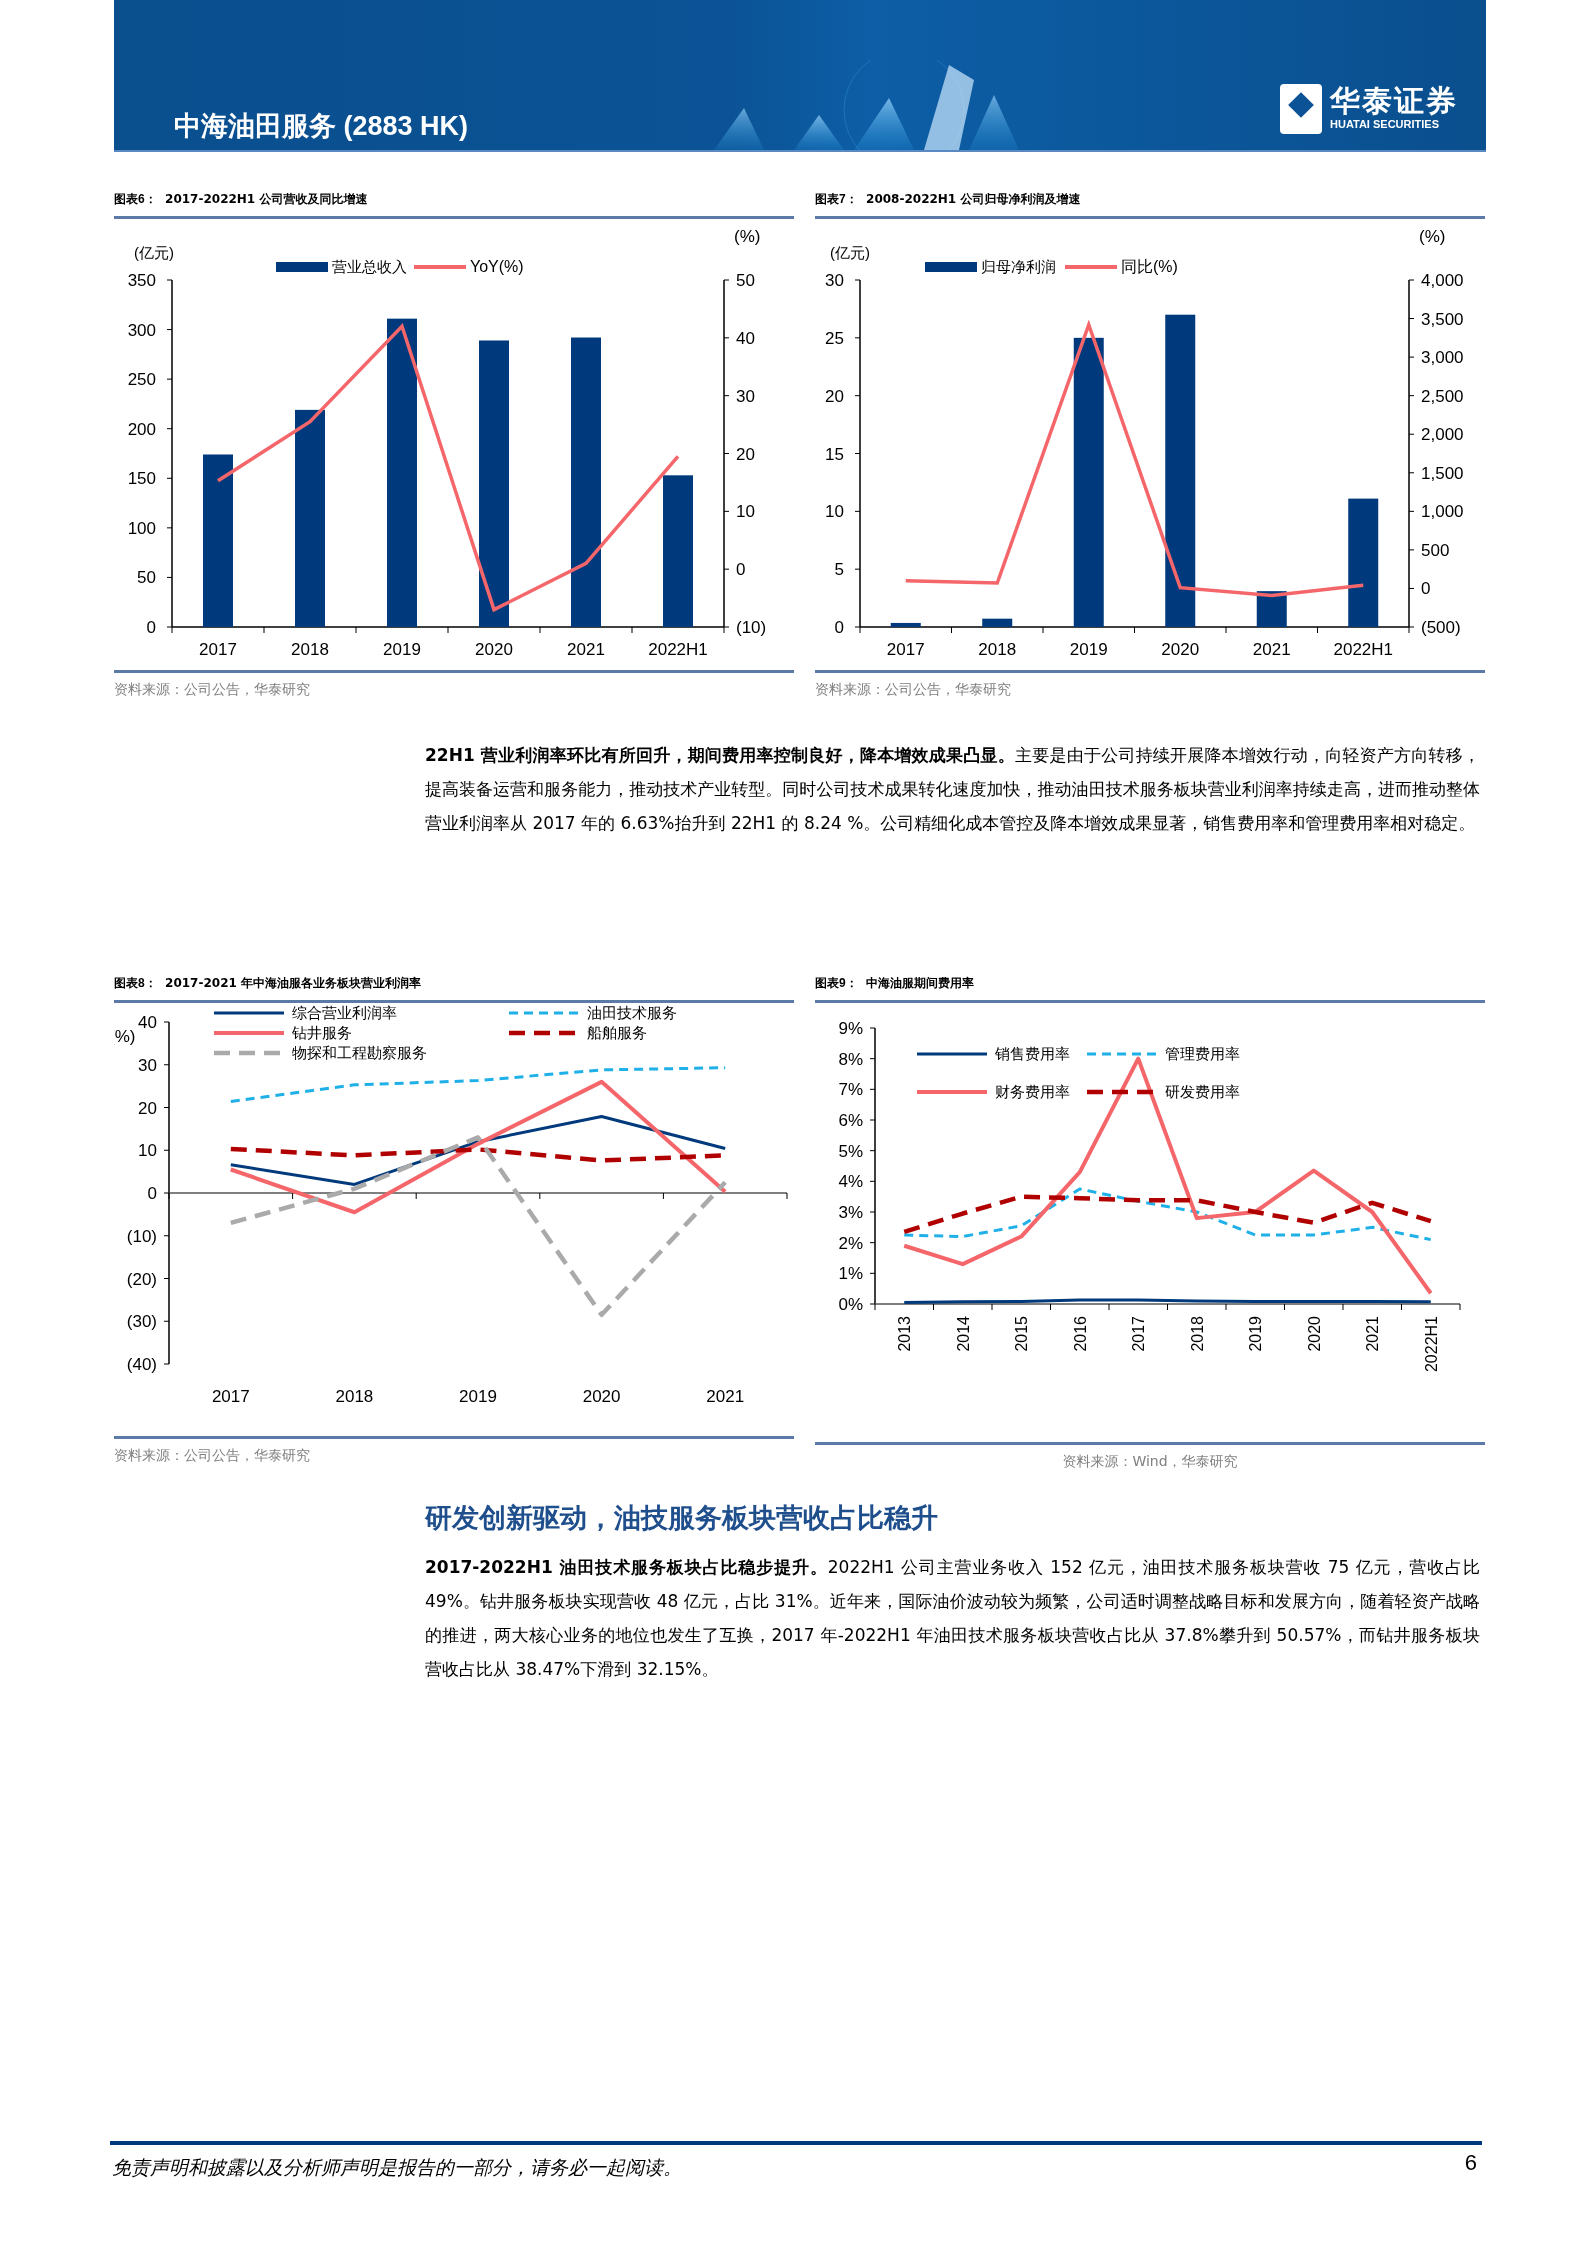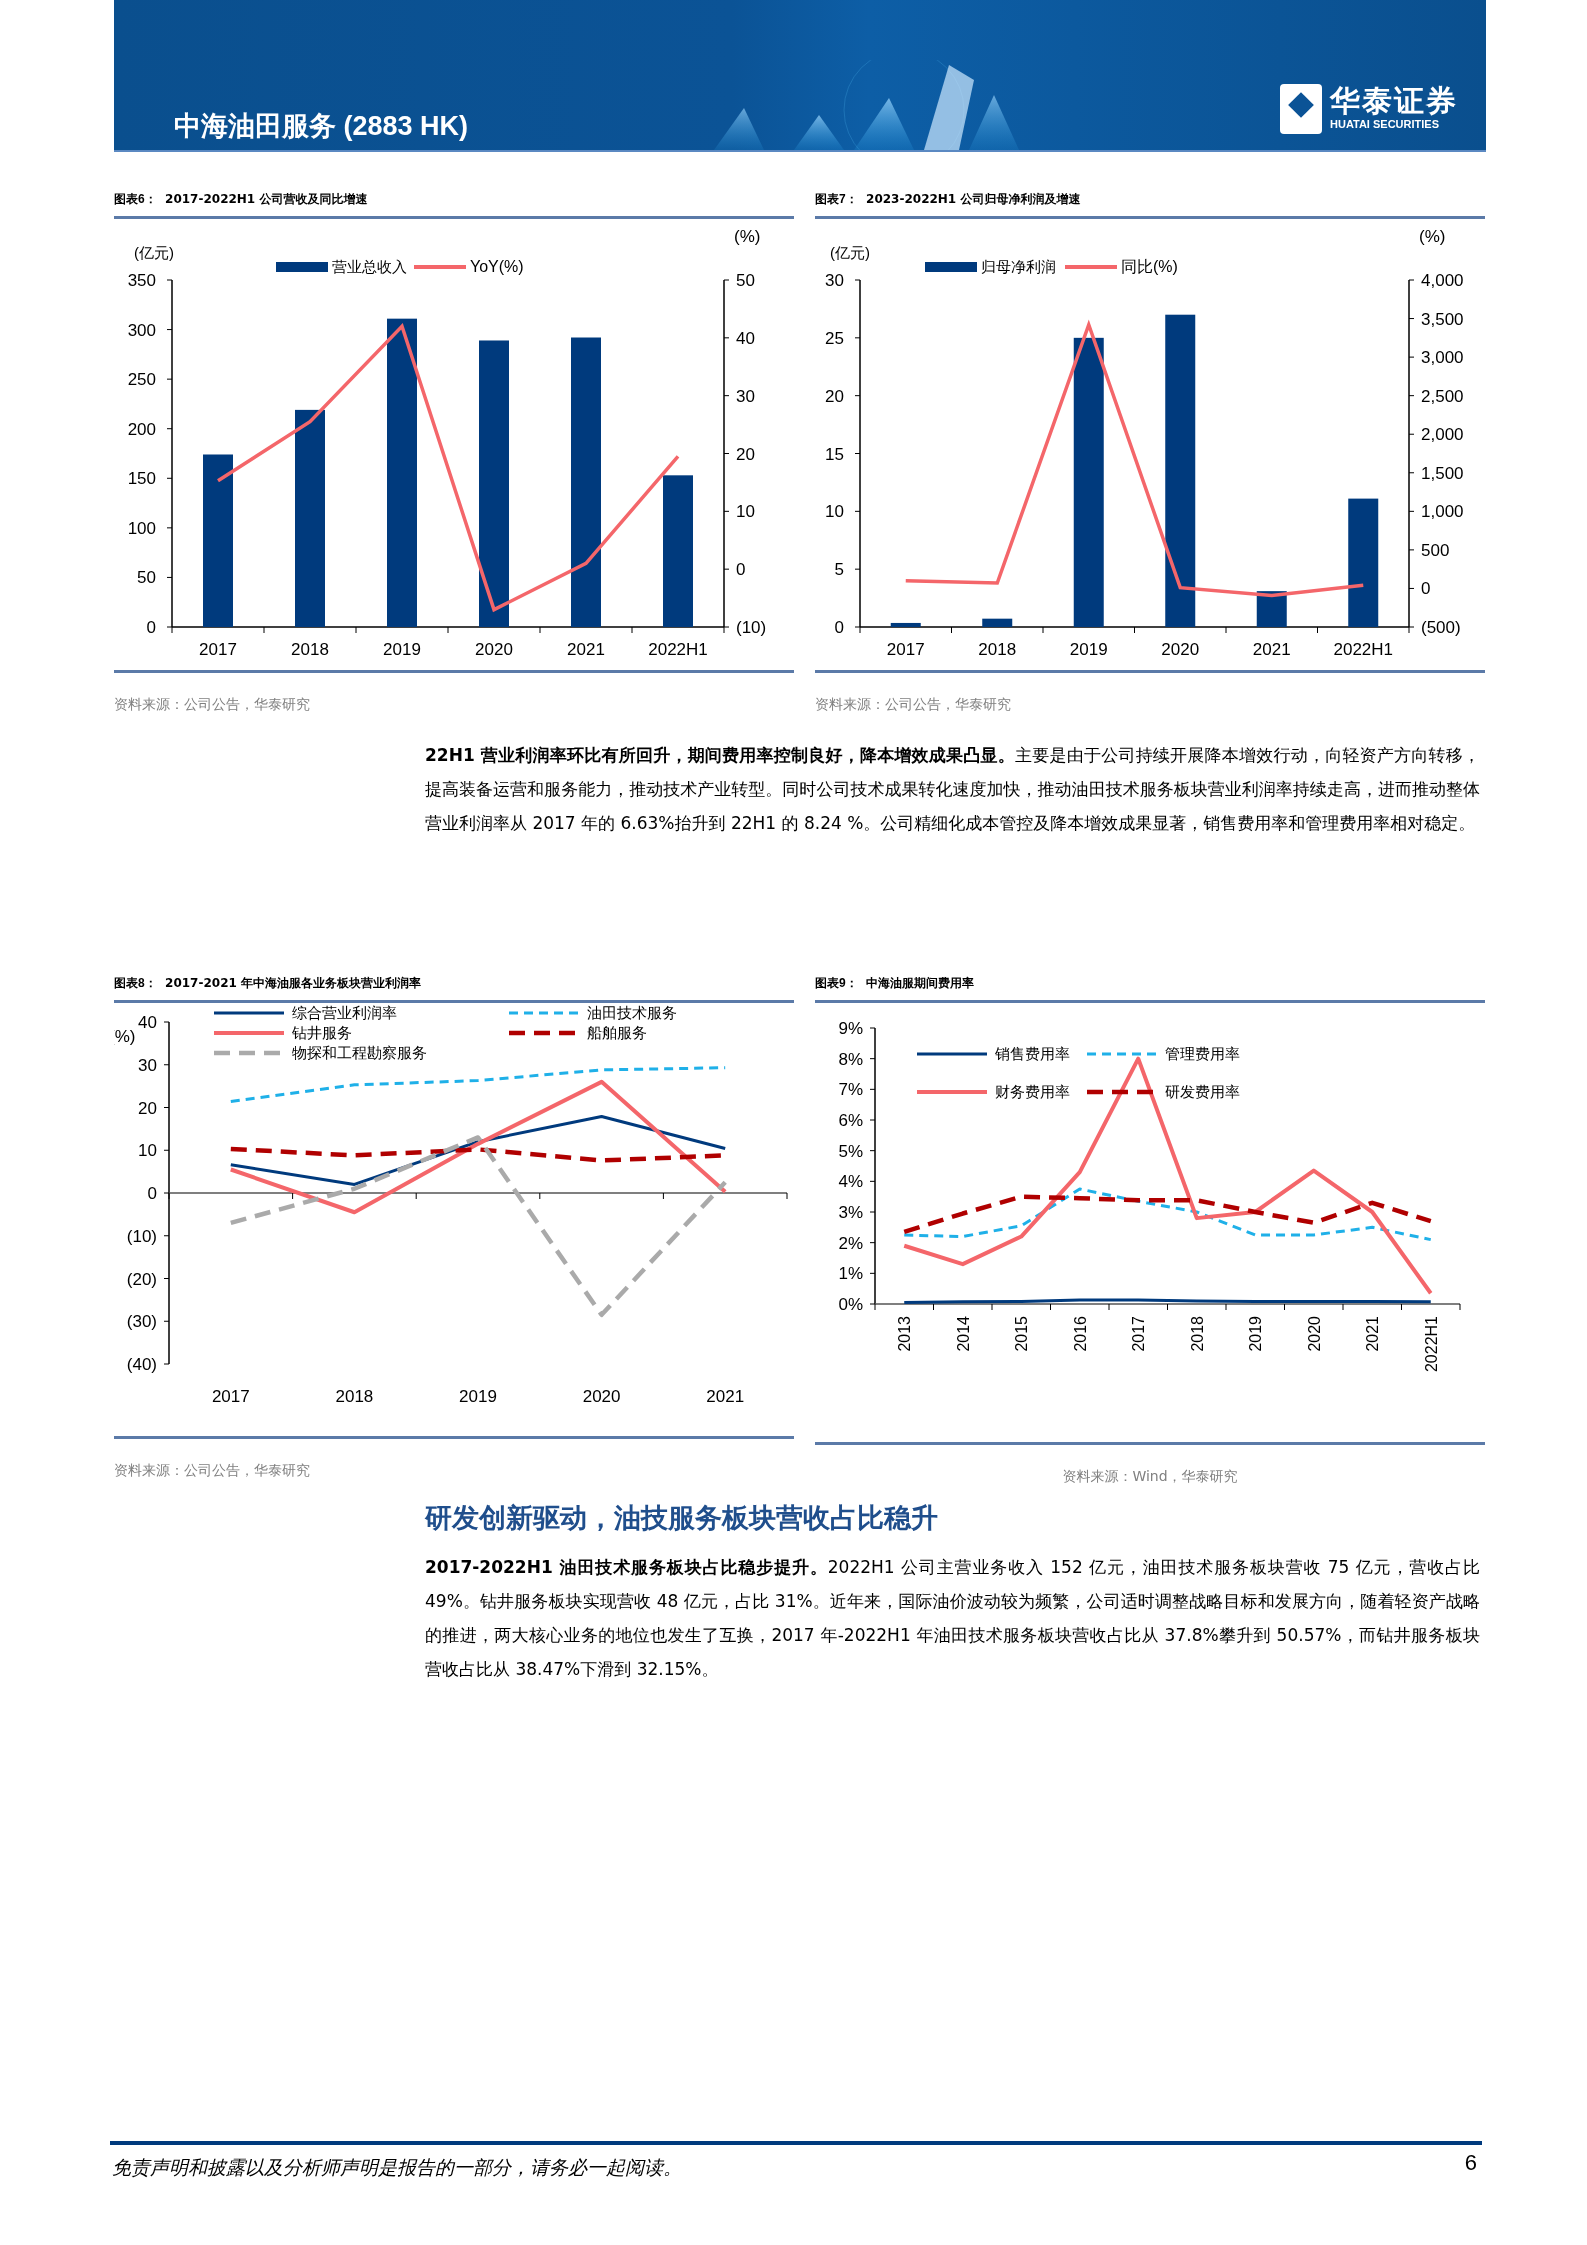--- a/index.html
+++ b/index.html
@@ -10,21 +10,21 @@
   .banner .logo{position:absolute;right:28px;top:84px;display:flex;gap:8px;color:#fff;}
   .banner .logo .mark{width:42px;height:50px;background:#fff;border-radius:4px;position:relative;}
   .banner .logo .mark:before{content:"";position:absolute;left:8px;top:8px;width:26px;height:26px;background:#0b5396;transform:rotate(45deg) scale(.7);}
   .banner .logo .names{display:flex;flex-direction:column;}
   .banner .logo .cn{font-size:30px;font-weight:bold;letter-spacing:2px;line-height:34px;}
   .banner .logo .en{font-size:11px;font-weight:bold;font-family:"Liberation Sans",sans-serif;}
 
   .fig{position:absolute;}
   .fig-title{font-weight:bold;font-size:12px;height:30px;line-height:26px;border-bottom:3px solid #5b7aa8;white-space:nowrap;}
   .fig-title .num{font-family:"Liberation Sans",sans-serif;}
-  .fig-src{position:absolute;left:0;color:#808080;font-size:14px;border-top:3px solid #5b7aa8;padding-top:23px;width:100%;}
+  .fig-src{position:absolute;left:0;color:#808080;font-size:14px;border-top:3px solid #5b7aa8;padding-top:8px;width:100%;}
   svg text{font-family:"Liberation Sans",sans-serif;}
 
   .para{position:absolute;left:425px;width:1055px;font-size:17px;line-height:34px;text-align:justify;}
   .para b{font-weight:bold;}
   .h2{position:absolute;left:425px;font-size:27px;font-weight:bold;color:#1f4e8c;}
   .footer-rule{position:absolute;left:110px;top:2141px;width:1372px;height:4px;background:#003a7d;}
   .footer-text{position:absolute;left:112px;top:2155px;font-size:19px;font-style:italic;}
   .page-num{position:absolute;right:110px;top:2150px;font-size:22px;font-family:"Liberation Sans",sans-serif;}
 </style>
 </head>
@@ -115,21 +115,21 @@
       <text x="620" y="24" font-size="17">(%)</text>
       <rect x="162" y="44" width="52" height="10" fill="#003a7d"></rect>
       <text x="218" y="54" font-size="15">营业总收入</text>
       <line x1="300" y1="49" x2="352" y2="49" stroke="#f4666a" stroke-width="4"></line>
       <text x="356" y="54" font-size="16">YoY(%)</text>
     </svg>
   <div class="fig-src" style="top:484px;">资料来源：公司公告，华泰研究</div>
 </div>
 
 <div class="fig" style="left:815px;top:186px;width:670px;height:520px;">
-  <div class="fig-title"><span class="num">图表7：</span>&nbsp;&nbsp;<span>2023-2022H1 公司归母净利润及增速</span></div>
+  <div class="fig-title"><span class="num">图表7：</span>&nbsp;&nbsp;<span>2008-2022H1 公司归母净利润及增速</span></div>
   <svg id="chart-fig7" width="670" height="480" style="position:absolute;left:0;top:32px;">
       <line x1="45" y1="62" x2="45" y2="409" stroke="#000" stroke-width="1.5"></line>
       <line x1="594" y1="62" x2="594" y2="409" stroke="#000" stroke-width="1.5"></line>
       <line x1="45" y1="409" x2="594" y2="409" stroke="#000" stroke-width="1.5"></line>
       <line x1="40" y1="409" x2="45" y2="409" stroke="#000"></line>
       <text x="29" y="415" text-anchor="end" font-size="17">0</text>
       <line x1="40" y1="351.1666666666667" x2="45" y2="351.1666666666667" stroke="#000"></line>
       <text x="29" y="357.1666666666667" text-anchor="end" font-size="17">5</text>
       <line x1="40" y1="293.33333333333337" x2="45" y2="293.33333333333337" stroke="#000"></line>
       <text x="29" y="299.33333333333337" text-anchor="end" font-size="17">10</text>

